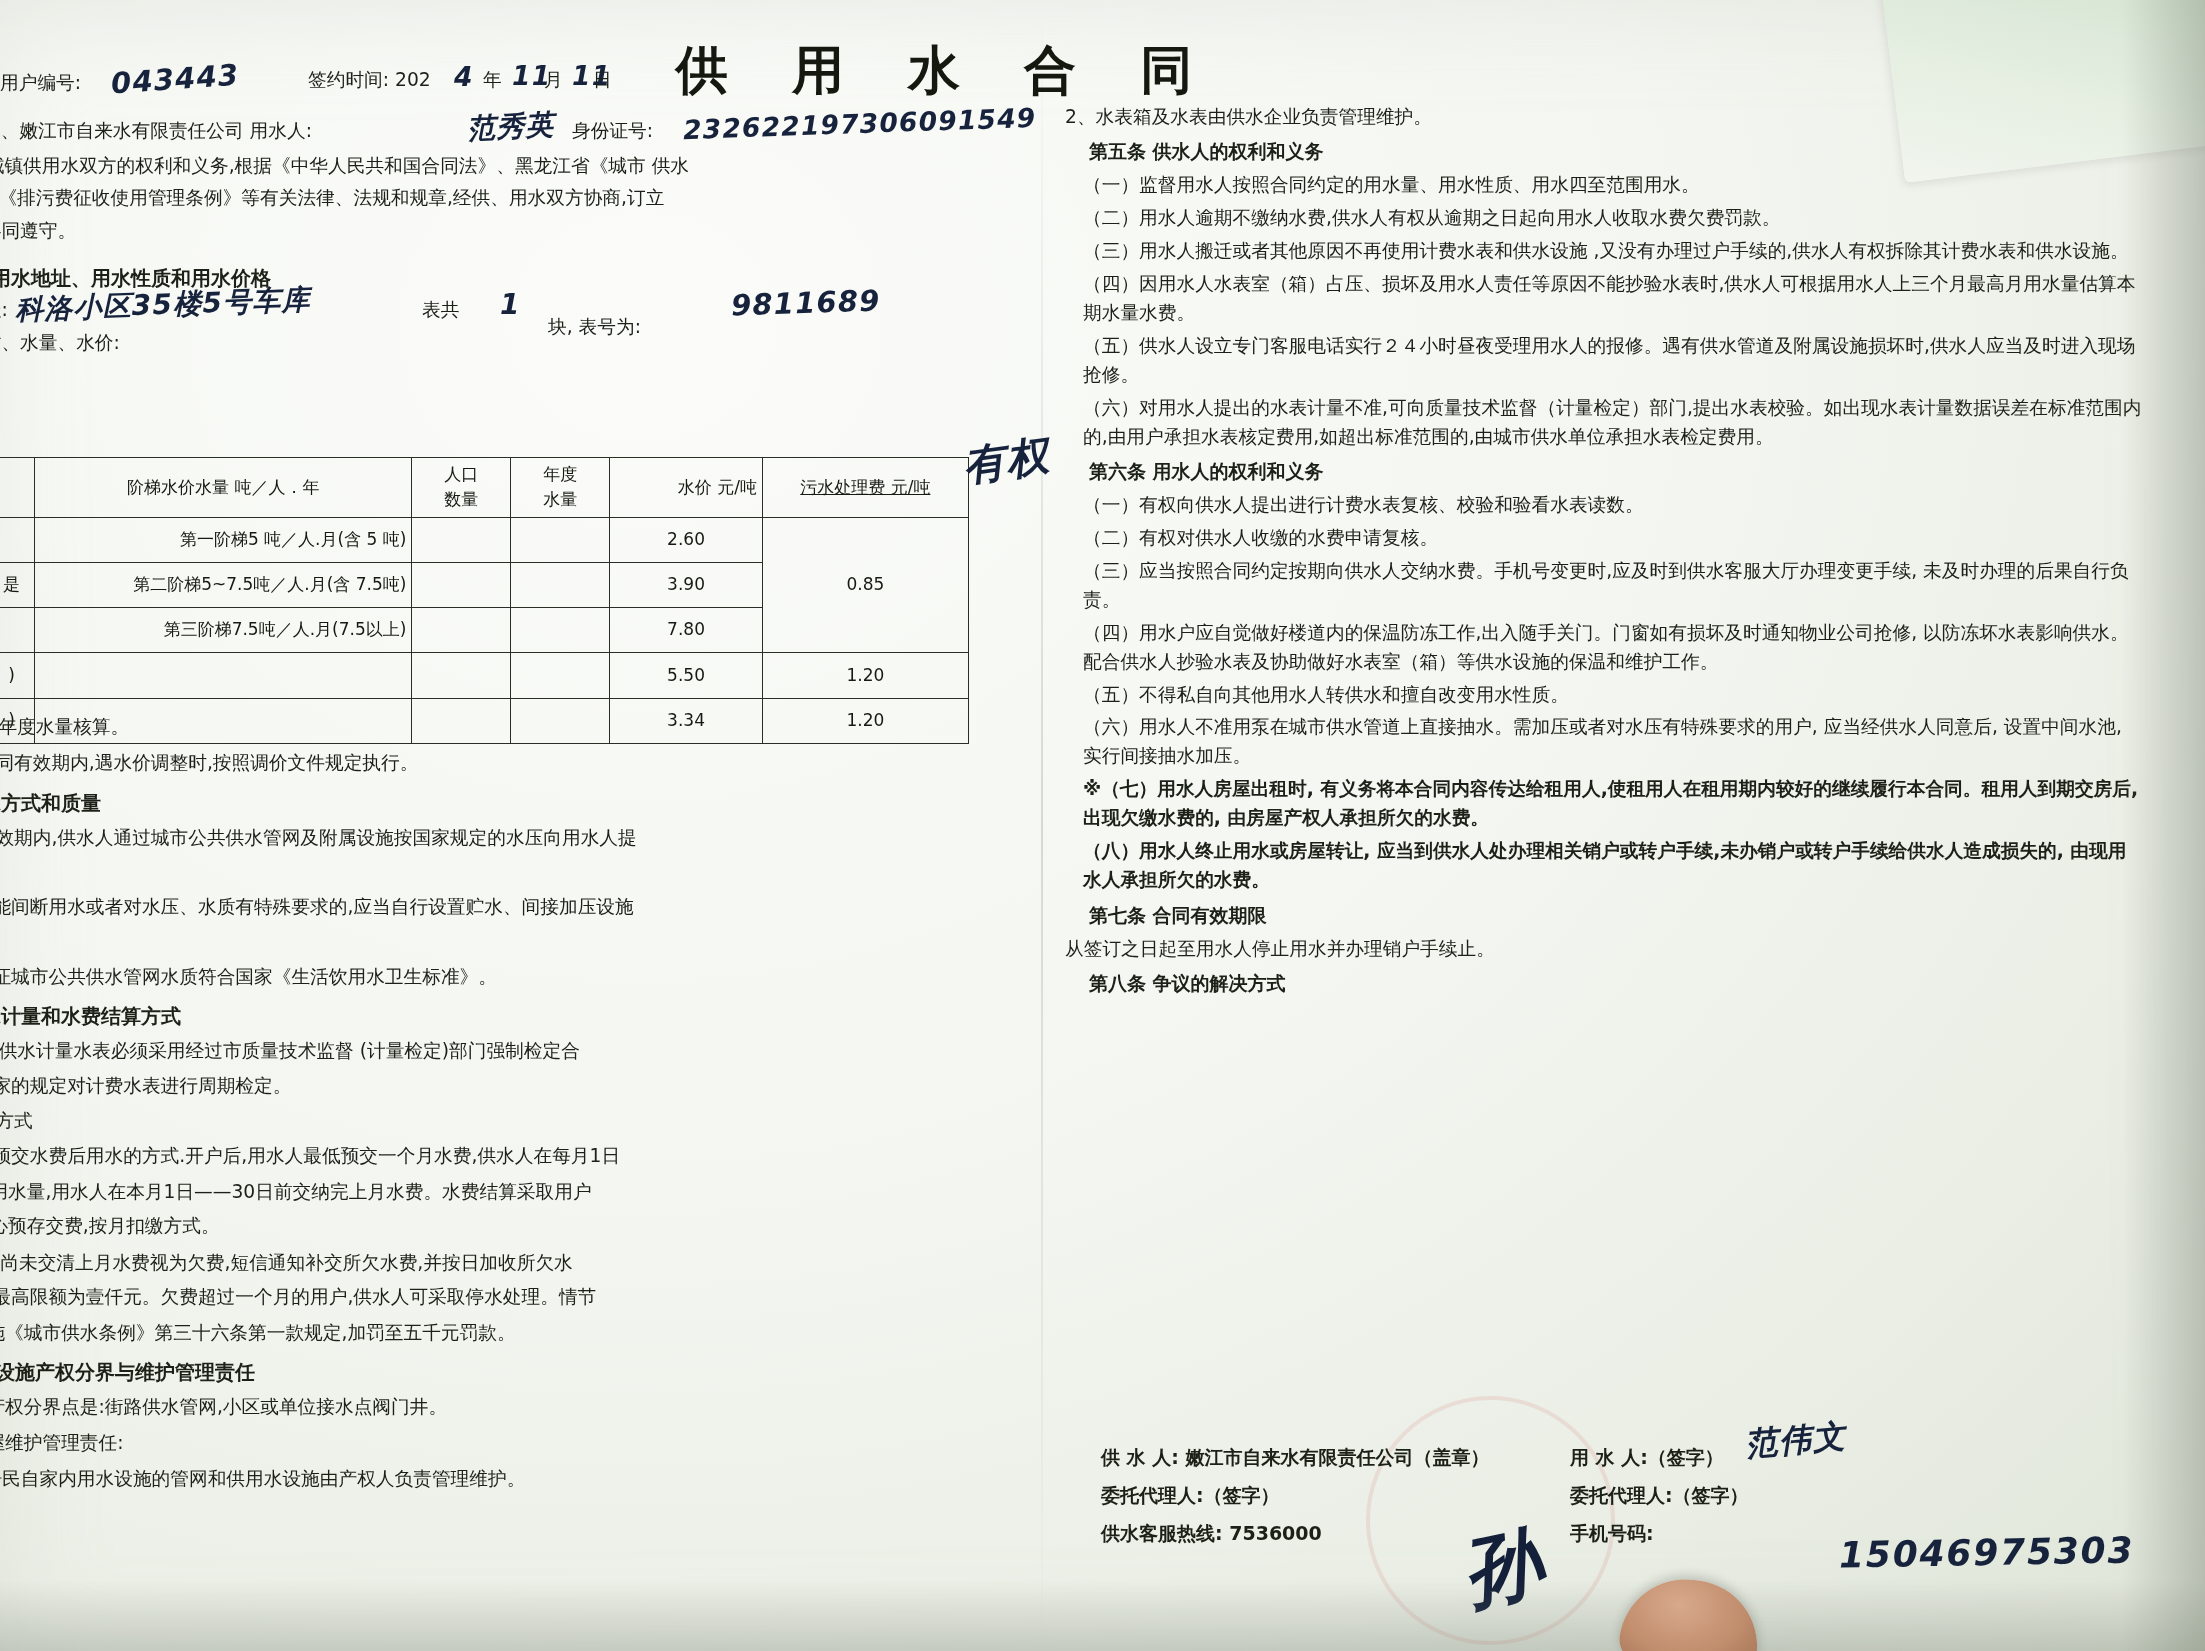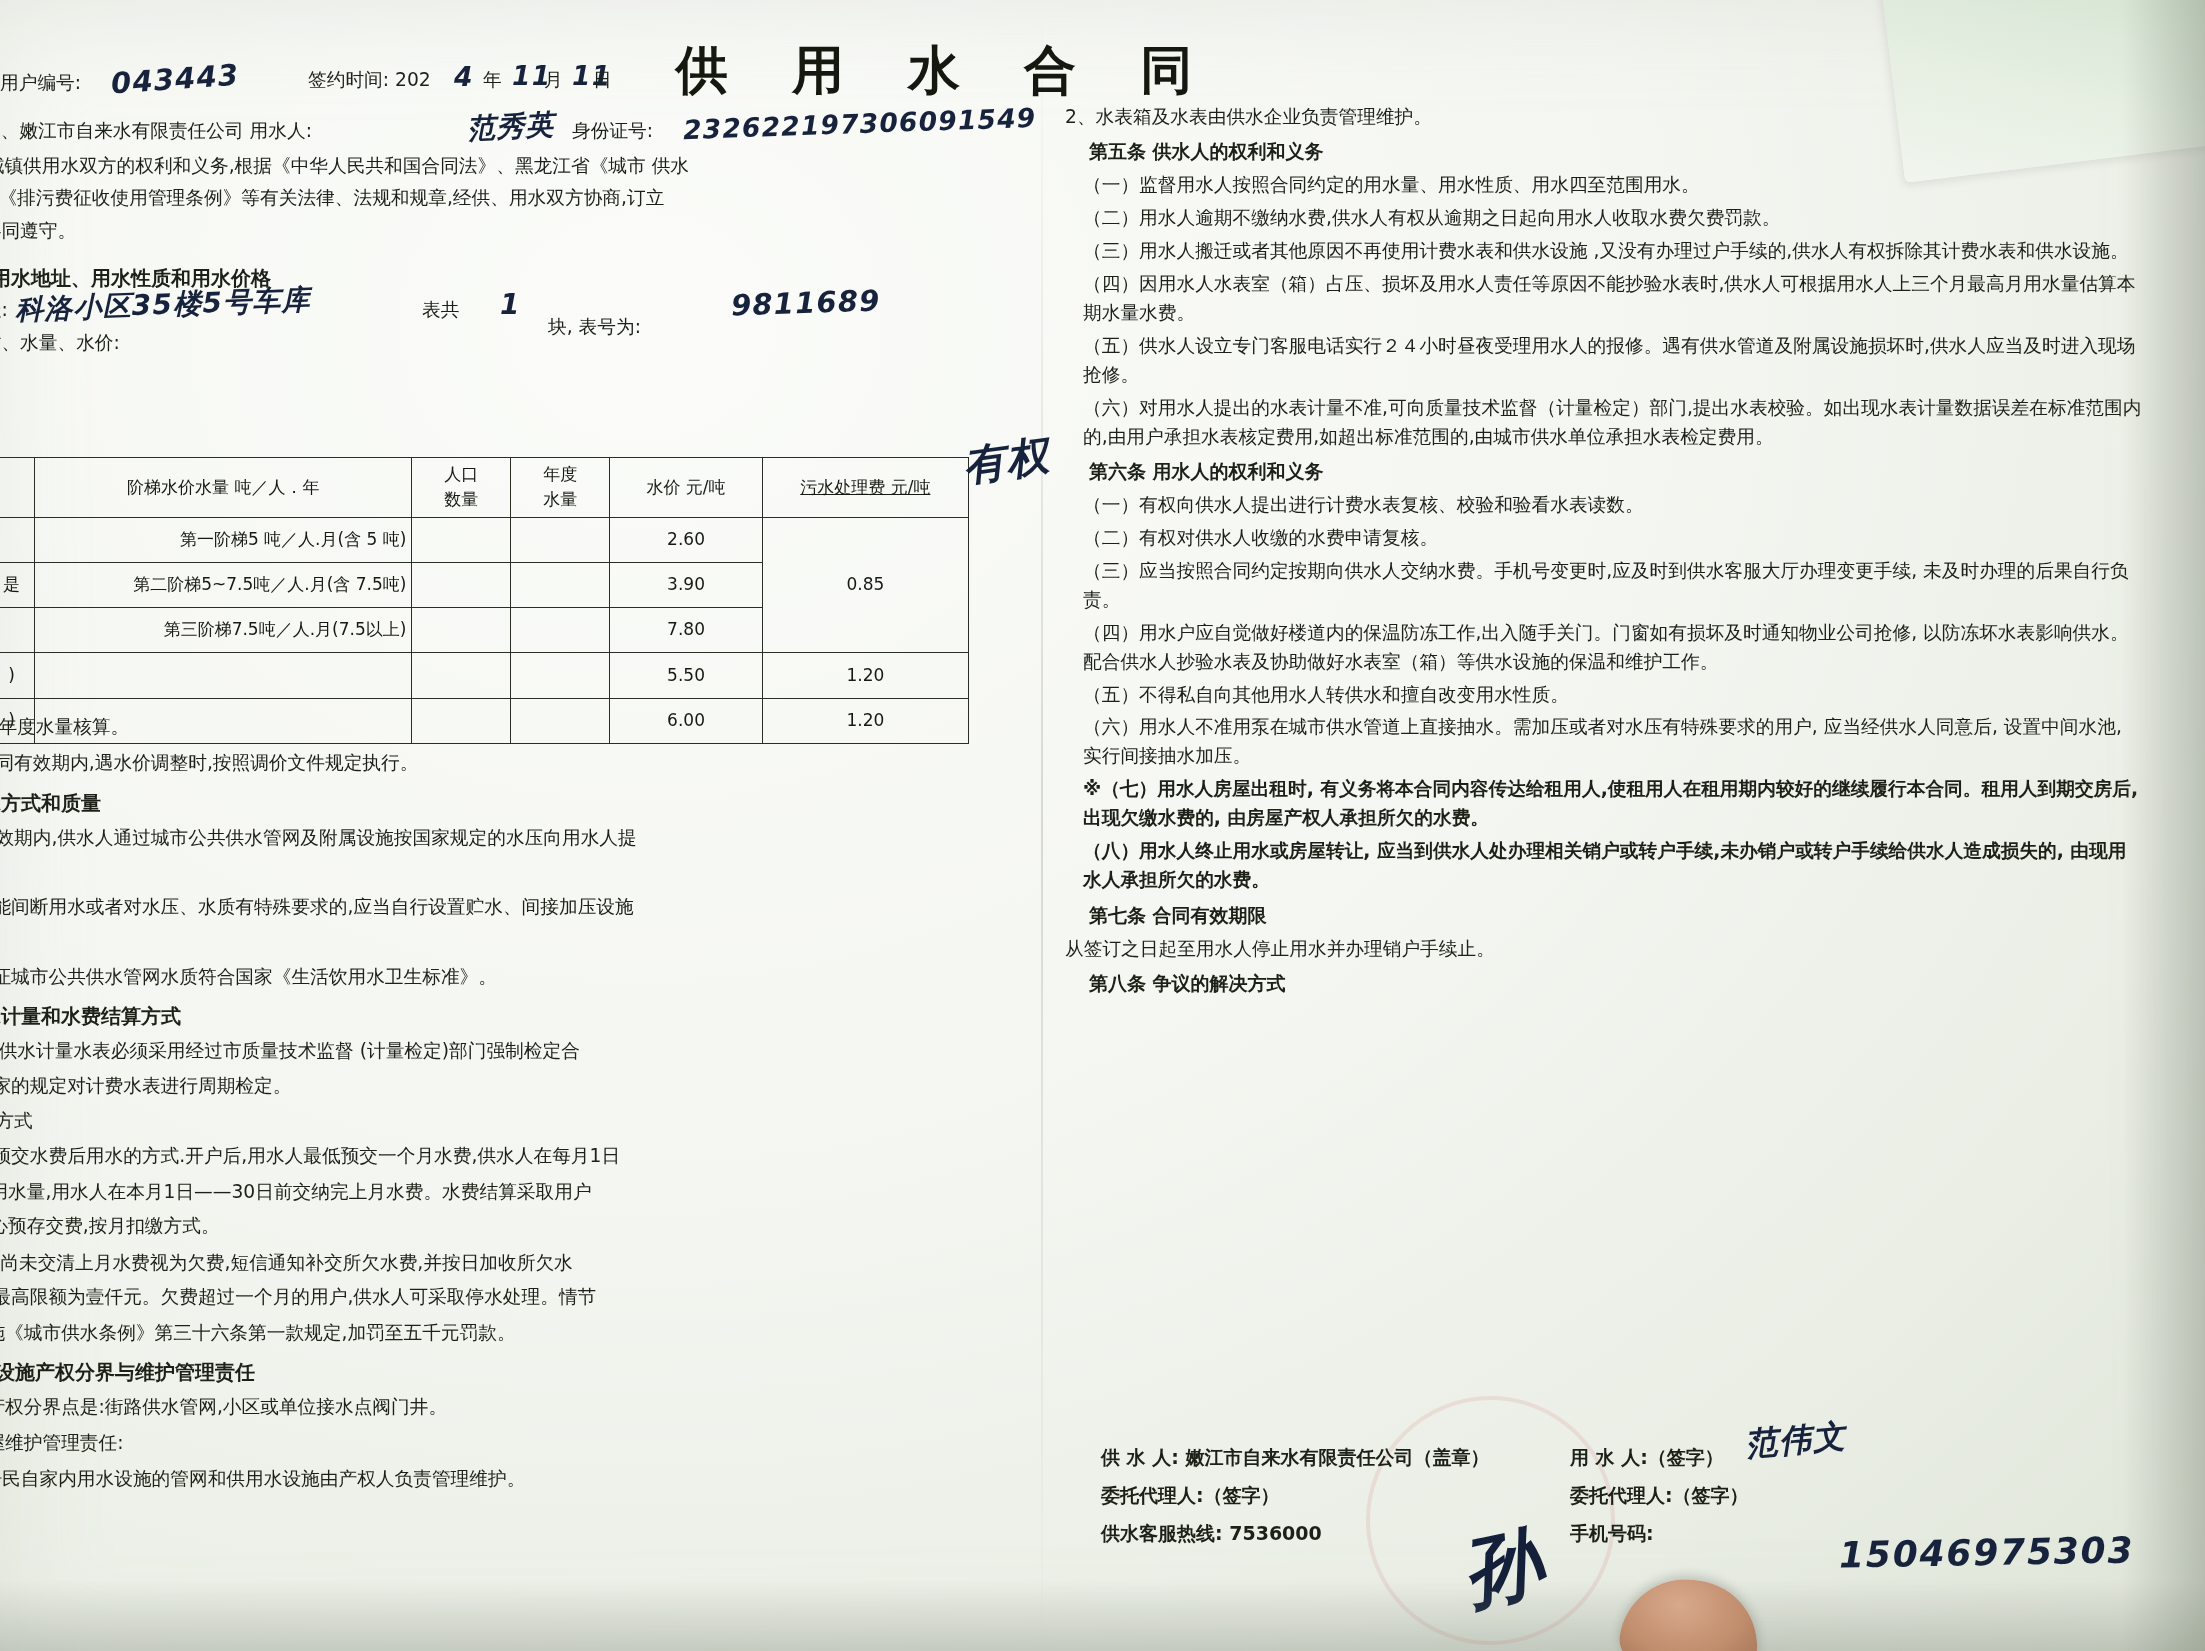--- a/index.html
+++ b/index.html
@@ -152,21 +152,21 @@
 
       <table class="rates">
         <tbody>
             <tr>
           <td style="width:36px;height:51px;"></td>
           <td style="width:373px;">阶梯水价水量    吨／人．年</td>
           <td style="width:90px;white-space:pre-line;">人口
 数量</td>
           <td style="width:90px;white-space:pre-line;">年度
 水量</td>
-          <td style="width:144px;">水价  元/吨</td>
+          <td style="width:144px;text-align:right;">水价  元/吨</td>
           <td style="width:199px;text-decoration:underline;">污水处理费  元/吨</td>
         </tr>
         <tr>
           <td></td>
           <td class="l" style="height:37px;">第一阶梯5  吨／人.月(含 5 吨)</td>
           <td></td>
           <td></td>
           <td>2.60</td>
           <td rowspan="3">0.85</td>
         </tr>
@@ -190,21 +190,21 @@
           <td></td>
           <td></td>
           <td>5.50</td>
           <td>1.20</td>
         </tr>
         <tr>
           <td>)</td>
           <td class="l" style="height:37px;"></td>
           <td></td>
           <td></td>
-          <td>6.00</td>
+          <td>3.34</td>
           <td>1.20</td>
         </tr>
       </tbody>
         </table>
 
       <div class="ln" style="left:-21px;top:602px;">价以年度水量核算。</div>
       <div class="ln" style="left:-24px;top:638px;">生合同有效期内,遇水价调整时,按照调价文件规定执行。</div>
       <div class="ln bold" style="left:-21px;top:677px;font-size:20px;">供水方式和质量</div>
       <div class="ln" style="left:-24px;top:713px;">同有效期内,供水人通过城市公共供水管网及附属设施按国家规定的水压向用水人提</div>
 

